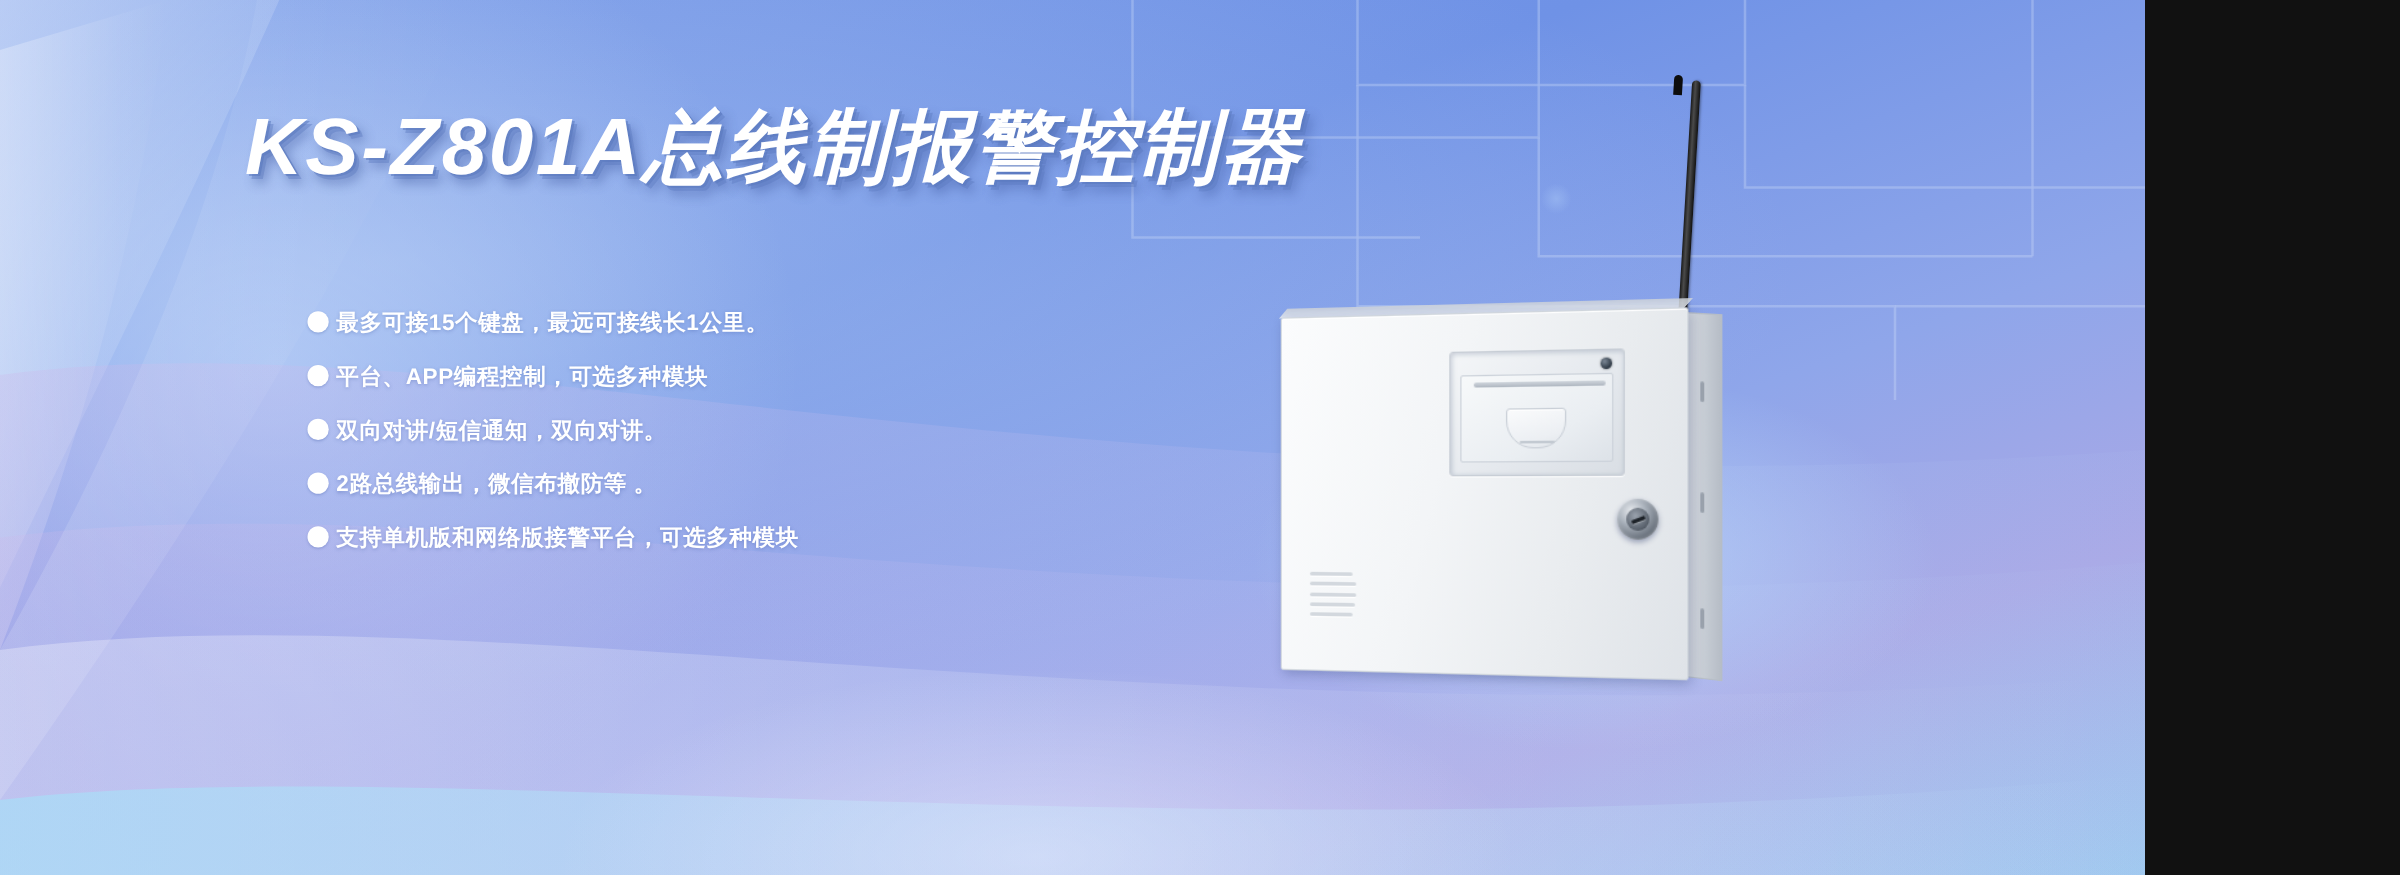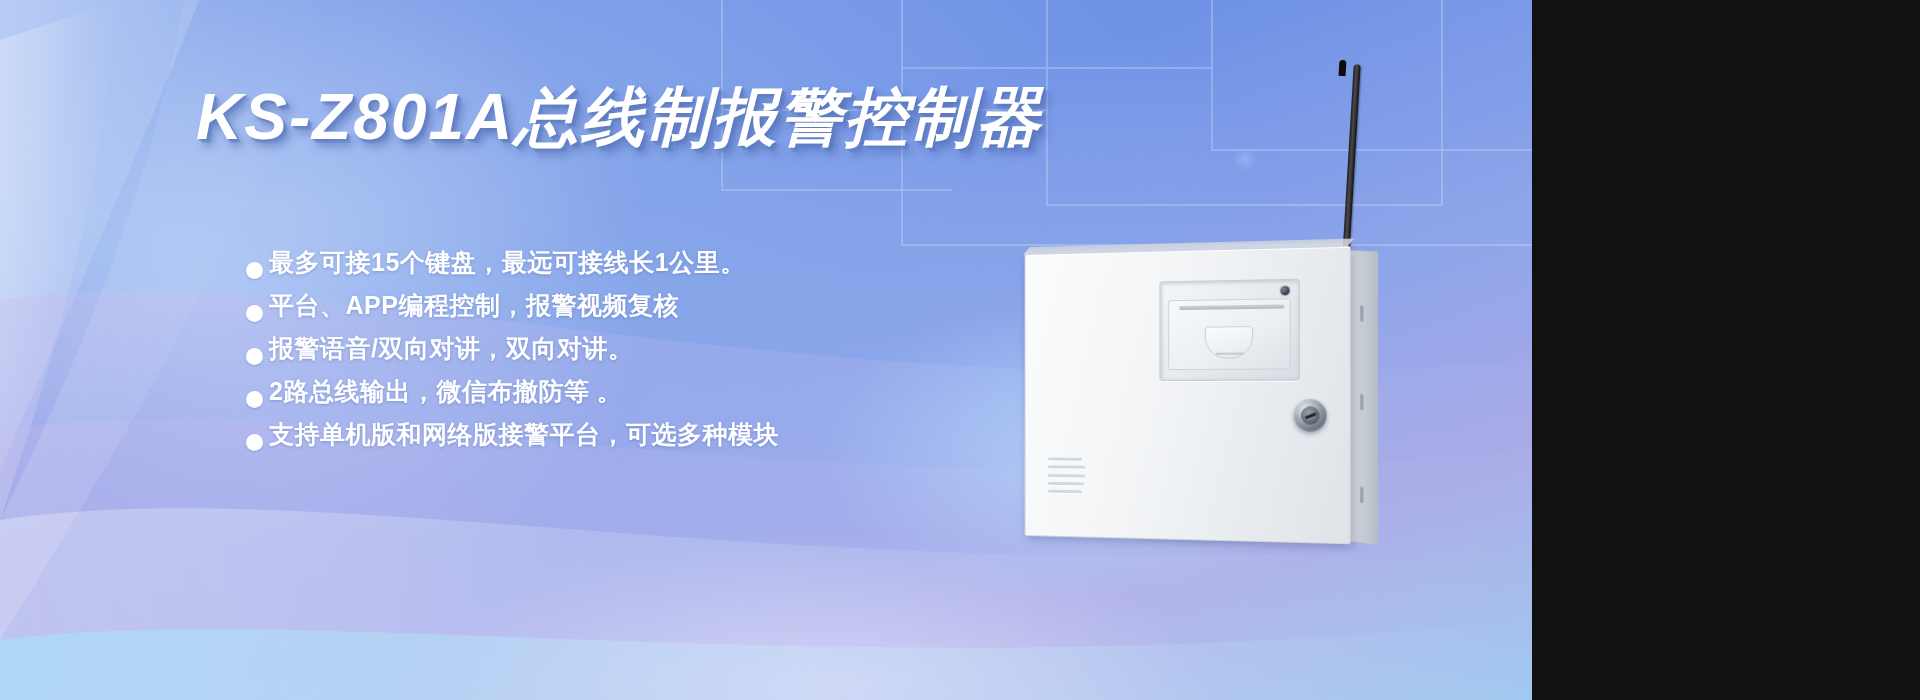--- a/index.html
+++ b/index.html
@@ -1,21 +1,21 @@
 <!DOCTYPE html>
 <html lang="zh"><head>
 <meta charset="utf-8">
 <title>KS-Z801A</title>
 <style>
   html,body{margin:0;padding:0;background:#111;}
   *{box-sizing:border-box;}
 
   .banner{
     position:relative;
-    width:1532px;
+    width:1716px;
     height:700px;
     overflow:hidden;
     font-family:"Liberation Sans","DejaVu Sans",sans-serif;
     background:
       radial-gradient(120% 90% at 18% 30%, rgba(173,198,240,.55) 0%, rgba(173,198,240,0) 55%),
       linear-gradient(160deg,#7a9be8 0%, #6f92e6 35%, #8fa6ea 62%, #a9a8e6 80%, #9fc8ef 100%);
     padding-left: 48px;
   }
 
   
@@ -70,25 +70,25 @@
   }
 
   
   .features{
     position:absolute; left:246px; top:236px;
     margin:0; padding:0; list-style:none;
     width:820px;
   }
   .feature{
     display:flex;
-    align-items:flex-end;
+    align-items:center;
     height:43px;
     margin-bottom:0;
     color:#ffffff;
-    font-size:25px;
+    font-size:18px;
     letter-spacing:.5px;
     text-shadow:0 1px 3px rgba(60,85,160,.35);
     white-space:nowrap;
   }
   .bullet{
     flex:0 0 auto;
     width:17px;height:17px;border-radius:50%;
     background:#ffffff;
     margin-right:6px;
     box-shadow:0 1px 2px rgba(60,85,160,.30);
@@ -295,25 +295,25 @@
 
   <h1 class="title">KS-Z801A总线制报警控制器</h1>
 
   <ul class="features">
     <li class="feature">
       <span class="bullet"></span>
       <span class="feature-text">最多可接15个键盘，最远可接线长1公里。</span>
     </li>
     <li class="feature">
       <span class="bullet"></span>
-      <span class="feature-text">平台、APP编程控制，报警视频复核</span>
-    </li>
-    <li class="feature">
-      <span class="bullet"></span>
-      <span class="feature-text">报警语音/双向对讲，双向对讲。</span>
+      <span class="feature-text">平台、APP编程控制，可选多种模块</span>
+    </li>
+    <li class="feature">
+      <span class="bullet"></span>
+      <span class="feature-text">双向对讲/短信通知，双向对讲。</span>
     </li>
     <li class="feature">
       <span class="bullet"></span>
       <span class="feature-text">2路总线输出，微信布撤防等 。</span>
     </li>
     <li class="feature">
       <span class="bullet"></span>
       <span class="feature-text">支持单机版和网络版接警平台，可选多种模块</span>
     </li>
   </ul>

